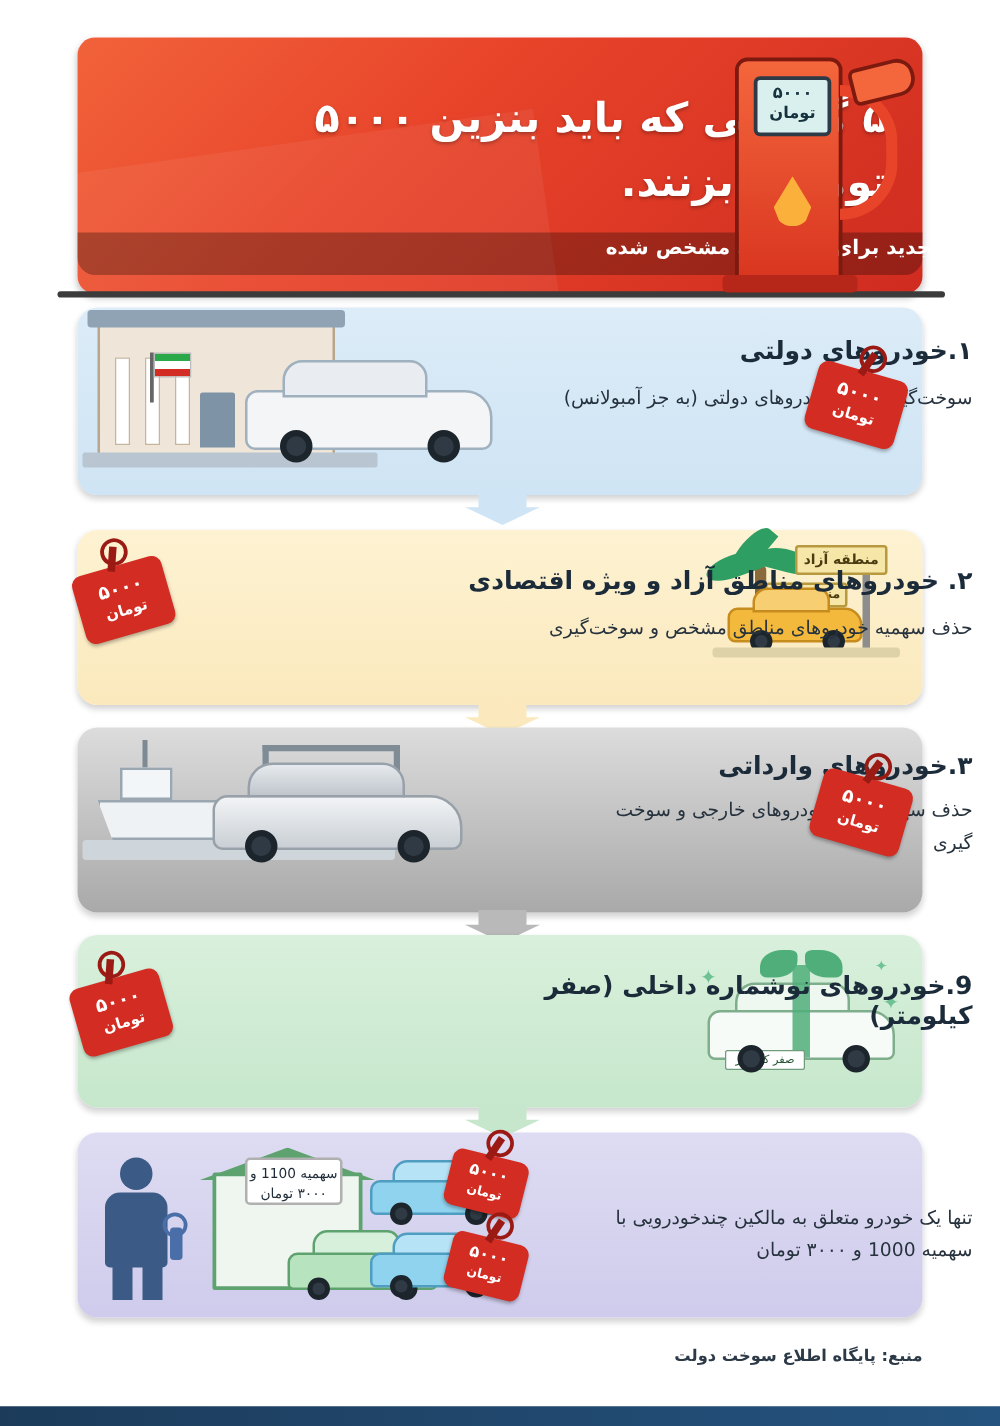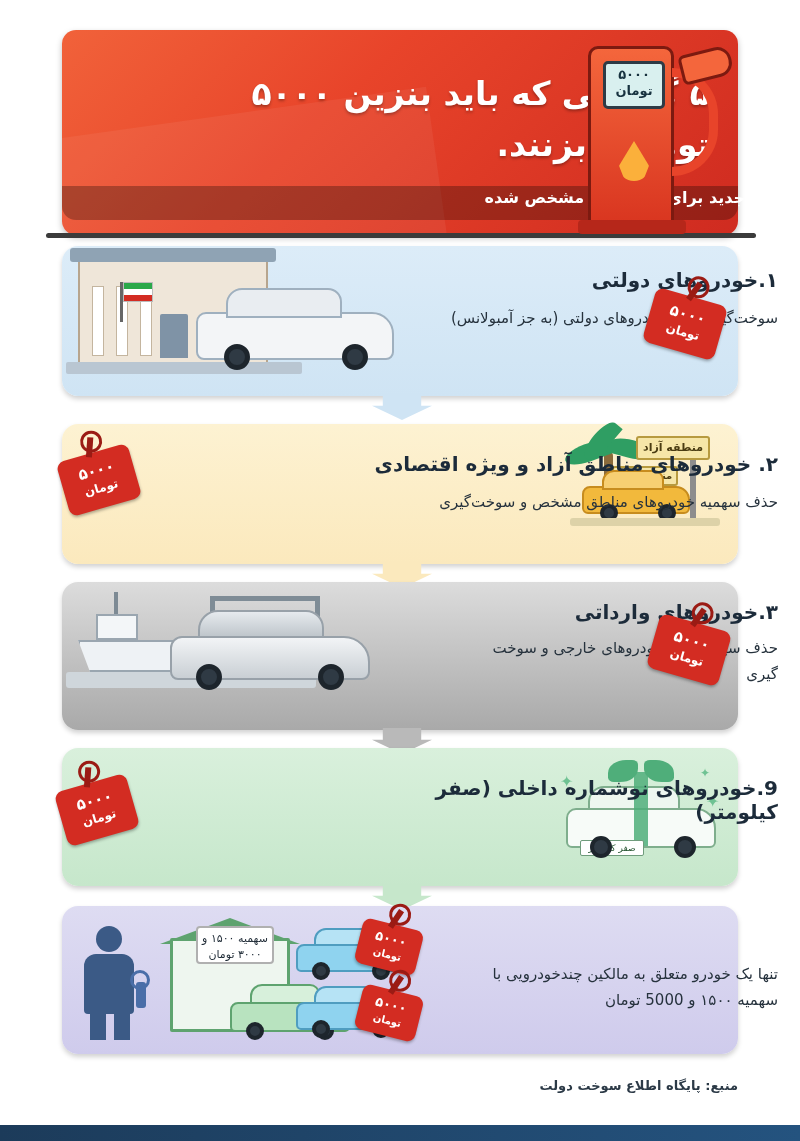--- a/index.html
+++ b/index.html
@@ -516,34 +516,34 @@
 
   <div class="card c5"></div>
   <div class="person-head"></div>
   <div class="person-body"></div>
   <div class="person-leg" style="left:90px;"></div>
   <div class="person-leg" style="left:114px;"></div>
   <div class="key-ring"></div>
   <div class="keys"></div>
   <div class="garage-roof"></div>
   <div class="garage"></div>
-  <div class="quota-sign">سهمیه ۱۵۰۰ و ۳۰۰۰ تومان</div>
+  <div class="quota-sign">سهمیه 1100 و ۳۰۰۰ تومان</div>
   <div class="car-blue-top"></div>
   <div class="car-blue"></div>
   <div class="wheel" style="left:312px;top:962px;width:18px;height:18px;border-width:4px;"></div>
   <div class="wheel" style="left:372px;top:962px;width:18px;height:18px;border-width:4px;"></div>
   <div class="car-green-top"></div>
   <div class="car-green"></div>
   <div class="wheel" style="left:246px;top:1022px;width:18px;height:18px;border-width:4px;"></div>
   <div class="wheel" style="left:316px;top:1022px;width:18px;height:18px;border-width:4px;"></div>
   <div class="car-blue2-top"></div>
   <div class="car-blue2"></div>
   <div class="wheel" style="left:312px;top:1020px;width:18px;height:18px;border-width:4px;"></div>
   <div class="wheel" style="left:372px;top:1020px;width:18px;height:18px;border-width:4px;"></div>
-  <div class="card-desc" style="top:962px;width:310px;">تنها یک خودرو متعلق به مالکین چندخودرویی با سهمیه ۱۵۰۰ و 5000 تومان</div>
+  <div class="card-desc" style="top:962px;width:310px;">تنها یک خودرو متعلق به مالکین چندخودرویی با سهمیه 1000 و ۳۰۰۰ تومان</div>
   <div class="tag tag-5">
     <span class="t1">۵۰۰۰</span>
     <span class="t2">تومان</span>
   </div>
   <div class="tag tag-6">
     <span class="t1">۵۰۰۰</span>
     <span class="t2">تومان</span>
   </div>
 
   <div class="source">منبع: پایگاه اطلاع سوخت دولت</div>

